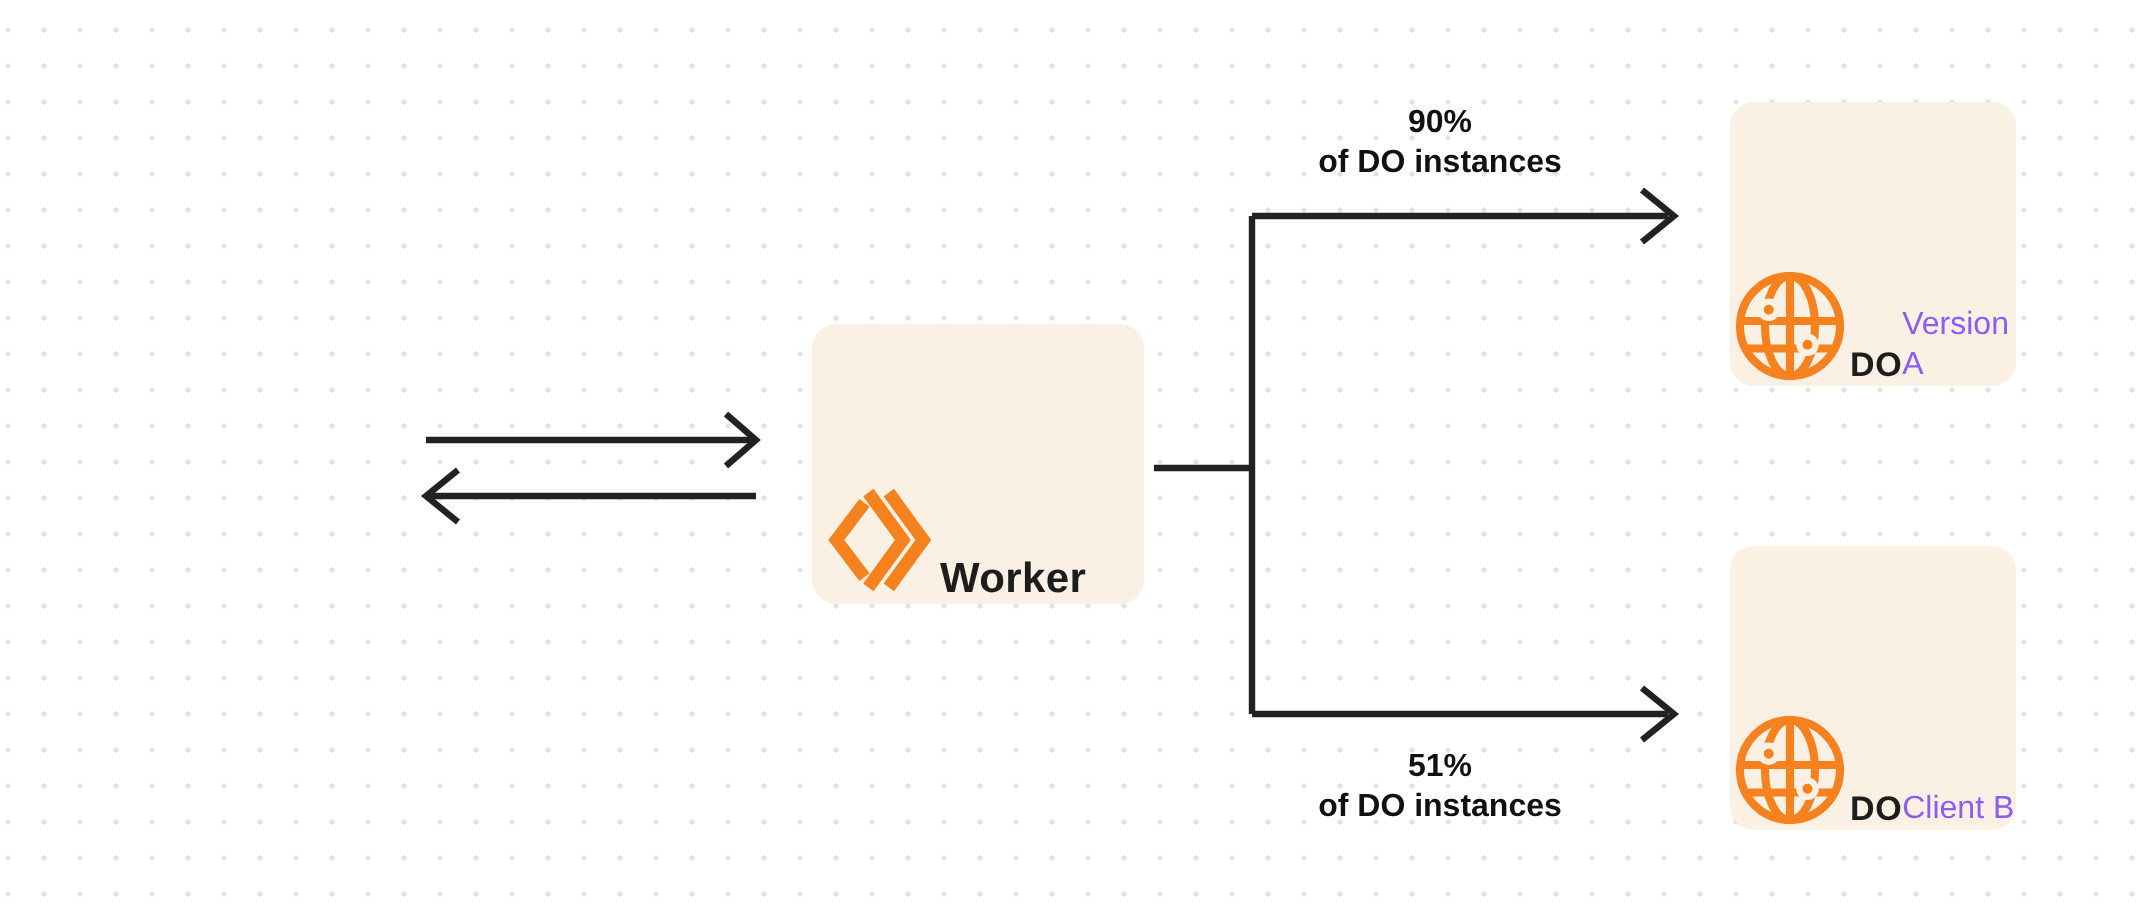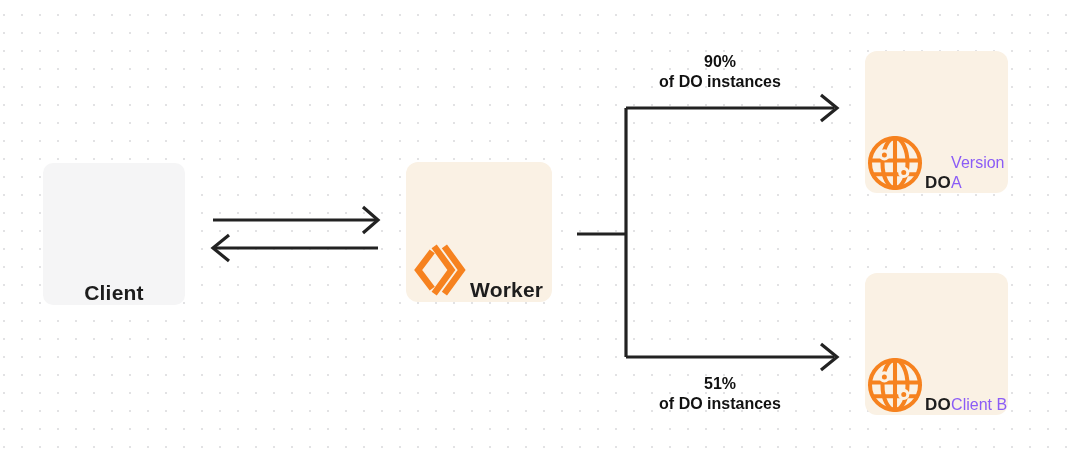--- a/index.html
+++ b/index.html
@@ -35,21 +35,21 @@
     justify-content: center;
   }
   .node-client .node-label {
     font-size: 21px;
     font-weight: 700;
     color: #1d1d1d;
     letter-spacing: 0.2px;
   }
   .node-worker {
     left: 406px; top: 162px;
-    width: 146px; height: 140px;
+    width: 166px; height: 140px;
     background: #faf1e4;
     border-radius: 12px;
     padding-top: 13px;
   }
   .node-worker .node-icon svg { width: 64px; height: 64px; display: block; }
   .node-worker .node-label {
     margin-top: 23px;
     font-size: 21px;
     font-weight: 700;
     line-height: 24px;
@@ -112,23 +112,20 @@
         <path d="M577 234 H626"></path>
         <path d="M626 108 V357"></path>
         <path d="M626 108 H834"></path>
         <path d="M821 95 L837 108 L821 121"></path>
         <path d="M626 357 H834"></path>
         <path d="M821 344 L837 357 L821 370"></path>
       </g>
     </g>
   </svg>
 
-  <div class="node node-client">
-    <span class="node-label">Client</span>
-  </div>
 
   <div class="node node-worker">
     <span class="node-icon">
       <svg viewBox="0 0 100 100" fill="none">
         <g stroke="#F6821F" stroke-width="10" stroke-linejoin="miter" stroke-linecap="butt">
           <path d="M41 21 L19 50 L41 79"></path>
           <path d="M44 13 L71 50 L44 87"></path>
           <path d="M60 13 L87 50 L60 87"></path>
         </g>
       </svg>

